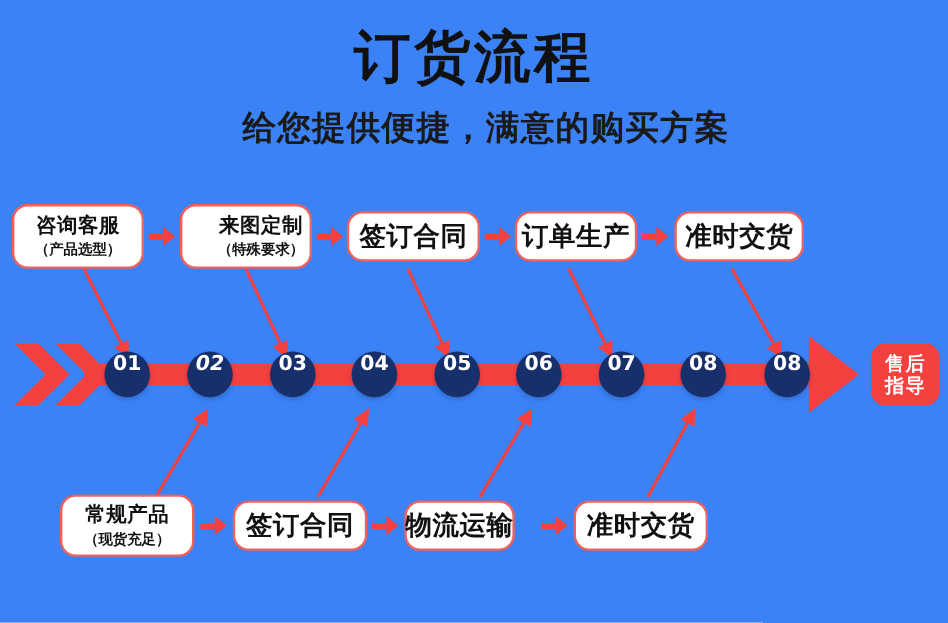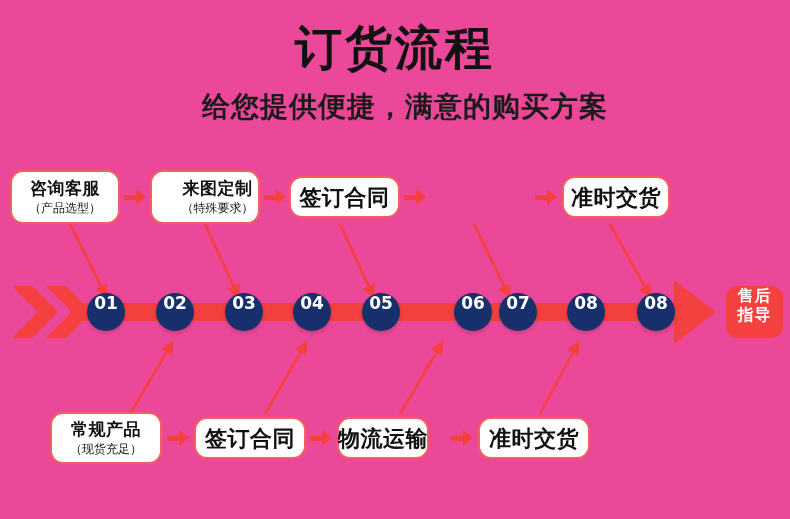--- a/index.html
+++ b/index.html
@@ -4,21 +4,21 @@
 <style>
   html, body {
     margin: 0;
     padding: 0;
     background: #ffffff;
   }
   #stage {
     position: relative;
     width: 790px;
     height: 519px;
-    background: #ec4899;
+    background: #3b82f6;
     overflow: hidden;
     font-family: "DejaVu Sans", "Liberation Sans", sans-serif;
   }
 
   
   .page-title {
     position: absolute;
     left: 0;
     top: 18px;
     width: 790px;
@@ -59,21 +59,21 @@
   .step-main {
     font-size: 17px;
     line-height: 21px;
     font-weight: 700;
     letter-spacing: 0.5px;
     white-space: nowrap;
   }
   .step-sub {
     font-size: 12px;
     line-height: 16px;
-    font-weight: 400;
+    font-weight: 700;
     letter-spacing: 0px;
     white-space: nowrap;
     margin-top: 1px;
   }
   .step-box.single .step-main {
     font-size: 22px;
   }
 
   
   .mini-arrow {
@@ -130,20 +130,21 @@
   .end-badge {
     position: absolute;
     width: 57px;
     height: 52px;
     border-radius: 12px;
     background: #f4403f;
     color: #ffffff;
     display: flex;
     flex-direction: column;
     align-items: center;
+    justify-content: center;
     font-size: 16px;
     line-height: 19px;
     font-weight: 700;
     letter-spacing: 1px;
   }
 
   
   #links {
     position: absolute;
     left: 0;
@@ -208,20 +209,23 @@
   </div>
 
   <div class="step-box single" style="left:289px; top:176px; width:111px; height:42px;">
     <span class="step-main">签订合同</span>
   </div>
   <div class="mini-arrow" style="left:404px; top:188px;">
     <div class="shaft"></div>
       <div class="head"></div>
   </div>
 
+  <div class="step-box single" style="left:429px; top:176px; width:102px; height:42px;">
+    <span class="step-main">订单生产</span>
+  </div>
   <div class="mini-arrow" style="left:535px; top:188px;">
     <div class="shaft"></div>
       <div class="head"></div>
   </div>
 
   <div class="step-box single" style="left:562px; top:176px; width:108px; height:42px;">
     <span class="step-main">准时交货</span>
   </div>
 
   <svg class="chev" style="left:10px; top:284px;" width="72" height="56" viewBox="0 0 72 56">
@@ -229,33 +233,33 @@
     <path d="M36,2 L56,2 L72,18 L72,38 L56,54 L36,54 L62,28 z" fill="#f4403f"></path>
   </svg>
 
   <div class="band-bar" style="left:70px; top:303px; width:620px; height:18px;"></div>
 
   <div class="band-head" style="left:674px; top:280px;"></div>
 
   <div class="num-circle" style="left:87px; top:293px;">
       <span>01</span>
     </div>
-  <div class="num-circle" style="left:156px; top:293px;">
+  <div class="num-circle" style="left:156px; top:293px;font-style:italic;">
       <span>02</span>
     </div>
   <div class="num-circle" style="left:225px; top:293px;">
       <span>03</span>
     </div>
   <div class="num-circle" style="left:293px; top:293px;">
       <span>04</span>
     </div>
   <div class="num-circle" style="left:362px; top:293px;">
       <span>05</span>
     </div>
-  <div class="num-circle" style="left:454px; top:293px;">
+  <div class="num-circle" style="left:430px; top:293px;">
       <span>06</span>
     </div>
   <div class="num-circle" style="left:499px; top:293px;">
       <span>07</span>
     </div>
   <div class="num-circle" style="left:567px; top:293px;">
       <span>08</span>
     </div>
   <div class="num-circle" style="left:637px; top:293px;">
       <span>08</span>

